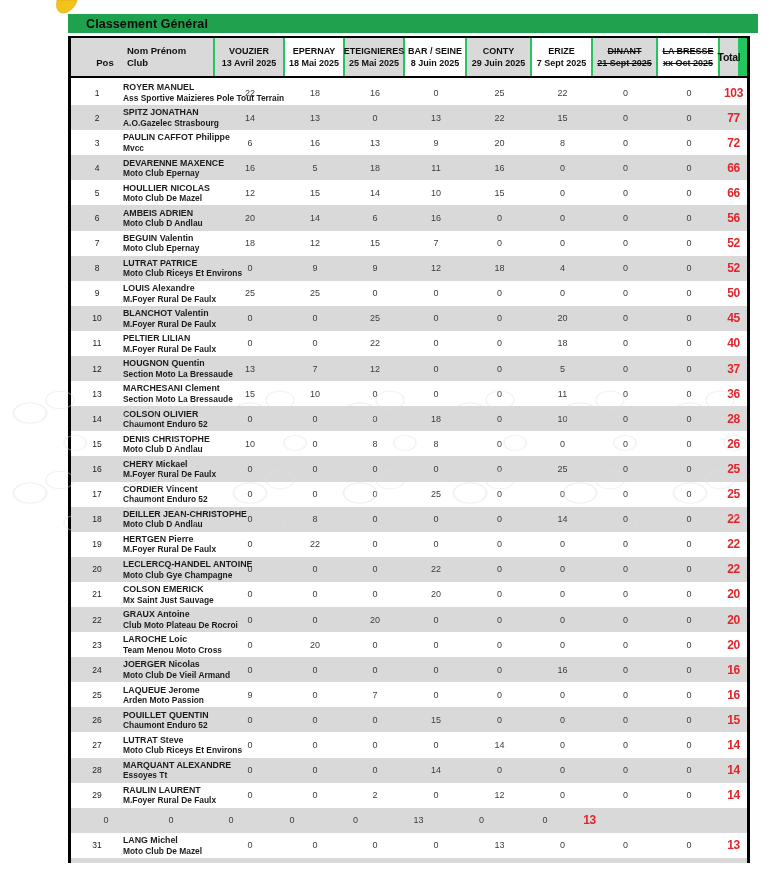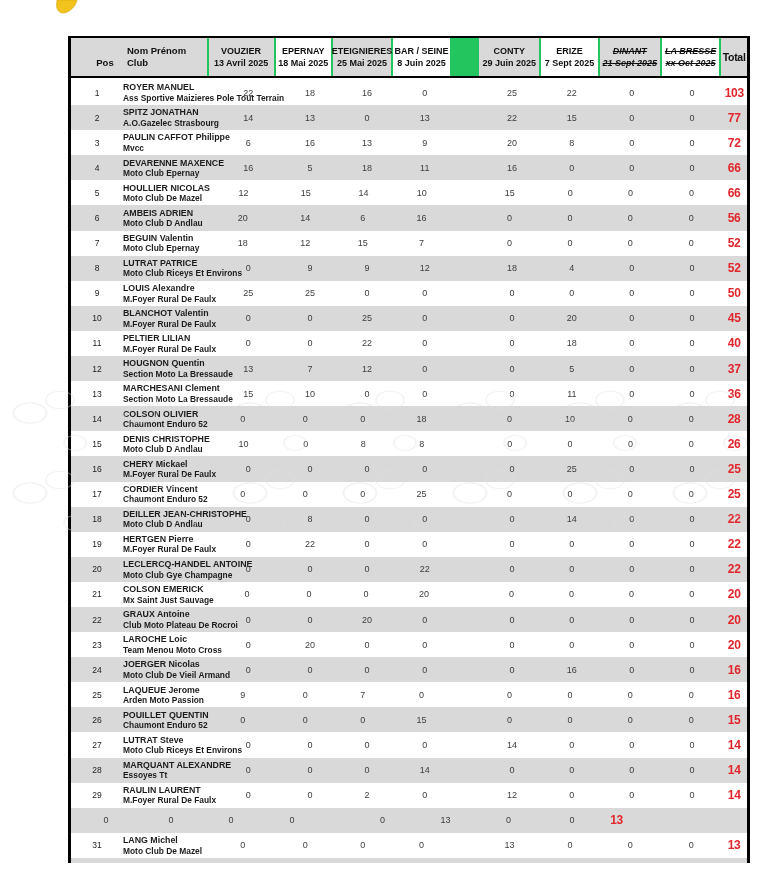--- a/index.html
+++ b/index.html
@@ -25,29 +25,29 @@
     display:flex;height:38px;border-top:2px solid #000;border-bottom:2px solid #000;
     background:#22c55e;align-items:stretch;
   }
   .hcell{
     display:flex;flex-direction:column;justify-content:center;align-items:center;
     font-weight:bold;font-size:9px;line-height:12px;text-align:center;
     box-sizing:border-box;margin-right:2px;color:#101010;
   }
   .hcell.gray{background:#d9d9d9;}
   .hcell.white{background:#fff;}
-  .hcell.strike .ln{text-decoration:line-through;font-style:italic;}
+  .hcell.strike .ln{text-decoration:line-through;}
   .hname{width:142px;align-items:stretch;text-align:left;font-size:9.5px;}
   .hname-top{padding-left:56px;}
   .hname-bot{display:flex;}
   .hname-bot .pos-lab{margin-left:12px;width:44px;text-align:center;}
   .hname-bot .club-lab{}
   .c0{width:68px;} .c1{width:58px;} .c2{width:58px;} .c3{width:60px;}
-  .c4{width:63px;margin-left:27px;} .c5{width:59px;} .c6{width:63px;} .c7{width:60px;}
-  .htotal{width:27px;margin-right:0;font-size:10.5px;letter-spacing:-0.3px;}
+  .c4{width:63px;} .c5{width:59px;} .c6{width:63px;} .c7{width:60px;}
+  .htotal{width:18px;margin-right:0;font-size:10.5px;letter-spacing:-0.3px;}
   
   .gap2{height:2px;background:#fff;}
   .ligue-band{
     height:14px;background:#1fa24d;border-top:2px solid #000;border-bottom:2px solid #000;
     display:flex;align-items:center;font-weight:bold;font-size:10px;color:#0c0c0c;
   }
   .ligue-band span{margin-left:78px;}
   
   .row{display:flex;height:25.1px;background:#fff;align-items:stretch;}
   .row.gray{background:#d9d9d9;}
@@ -75,20 +75,23 @@
 </style>
 </head>
 <body>
 
 <div id="canvas">
 
   <svg class="logo-frag" viewBox="0 0 26 14" xmlns="http://www.w3.org/2000/svg">
     <path d="M3,0 L23,0 C22,6 16,12 10,13 C5,13.5 2,9 2.6,4 Z" fill="#f2c21d" stroke="#d9a80e" stroke-width="0.6"></path>
   </svg>
 
+  <div class="title-bar">
+    <span>Classement Général</span>
+  </div>
 
   <div class="table">
 
     <div class="header-row">
       <div class="hcell hname gray">
         <div class="hname-top">Nom Prénom</div>
         <div class="hname-bot">
           <span class="pos-lab">Pos</span>
           <span class="club-lab">Club</span>
         </div>

